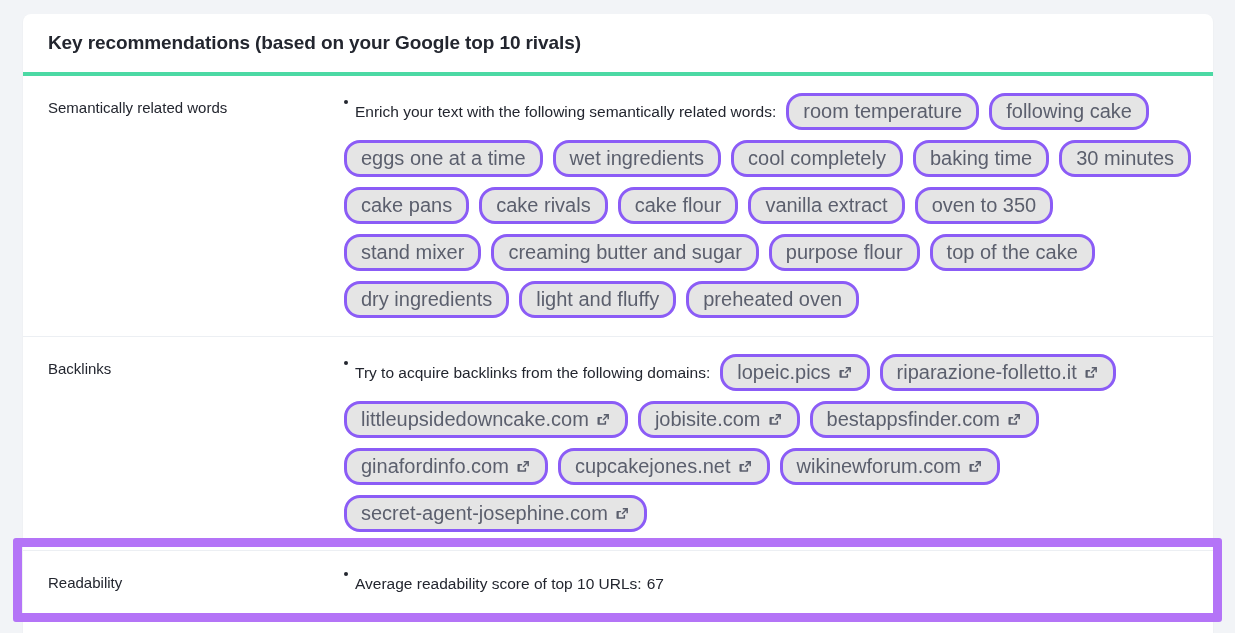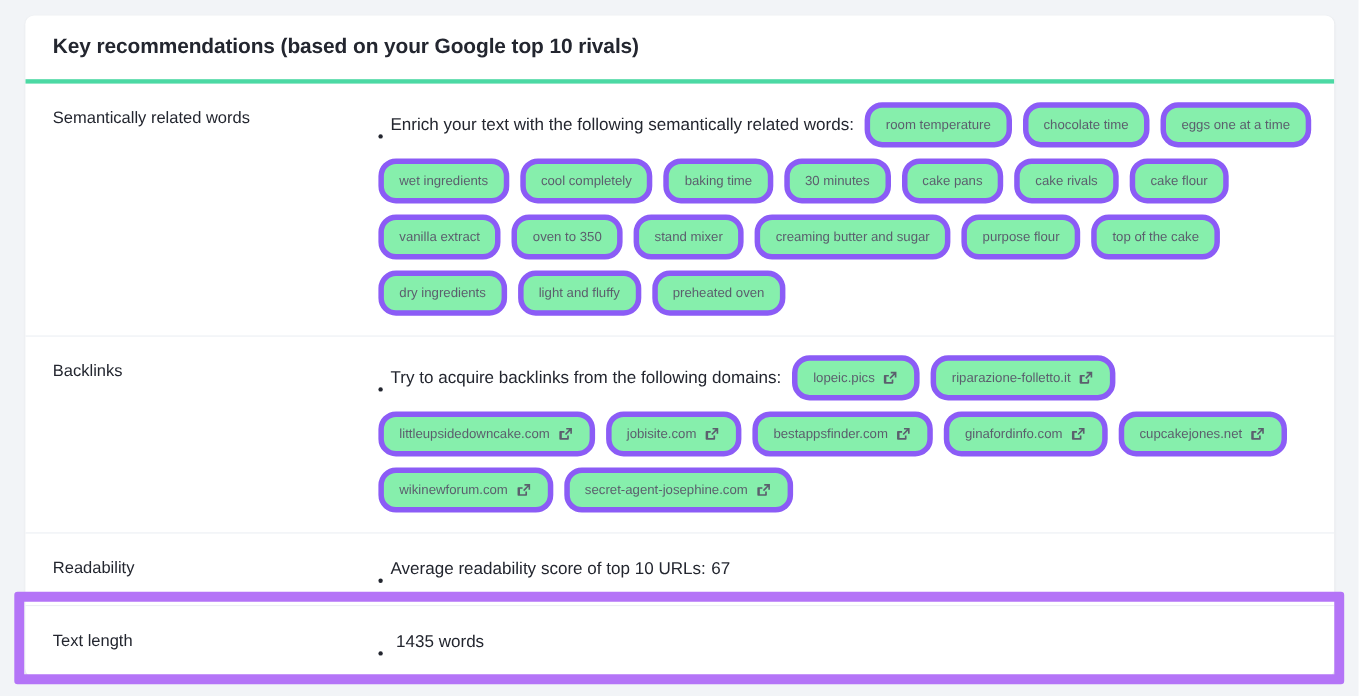--- a/index.html
+++ b/index.html
@@ -78,46 +78,46 @@
     gap: 10px 10px;
     margin: 0;
   }
 
   .bullet-text {
     font-size: 15.5px;
     line-height: 24px;
     color: #23262f;
     white-space: nowrap;
     display: inline-flex;
-    align-items: flex-end;
+    align-items: flex-start;
   }
   .bullet-text .dot {
     display: inline-block;
     width: 4px;
     height: 4px;
     border-radius: 50%;
     background: #23262f;
     margin-right: 7px;
     flex: none;
   }
   .bullet-text b {
     font-weight: normal;
     margin-left: 5px;
   }
 
   
   .chip {
     display: inline-flex;
     align-items: center;
     gap: 7px;
-    border: 5px solid #8b5cf6;
+    border: 3px solid #8b5cf6;
     border-radius: 16px;
-    background: #86efac;
+    background: #e5e5e5;
     color: #5b5f6d;
-    font-size: 12px;
+    font-size: 20px;
     line-height: 18px;
     padding: 6px 14px 7px 14px;
     white-space: nowrap;
     cursor: pointer;
   }
   .chip.link { color: #5b5f6d; align-items: center; }
   .chip .ext-icon {
     display: inline-block;
     width: 15px;
     height: 15px;
@@ -164,21 +164,21 @@
       <div class="row-content">
         <div class="bullet-line" id="semantic-line">
           <span class="bullet-text">
             <span class="dot"></span>
             <span>Enrich your text with the following semantically related words:</span>
           </span>
         <span class="chip">
               <span>room temperature</span>
             </span>
             <span class="chip">
-              <span>chocolate time</span>
+              <span>following cake</span>
             </span>
             <span class="chip">
               <span>eggs one at a time</span>
             </span>
             <span class="chip">
               <span>wet ingredients</span>
             </span>
             <span class="chip">
               <span>cool completely</span>
             </span>

